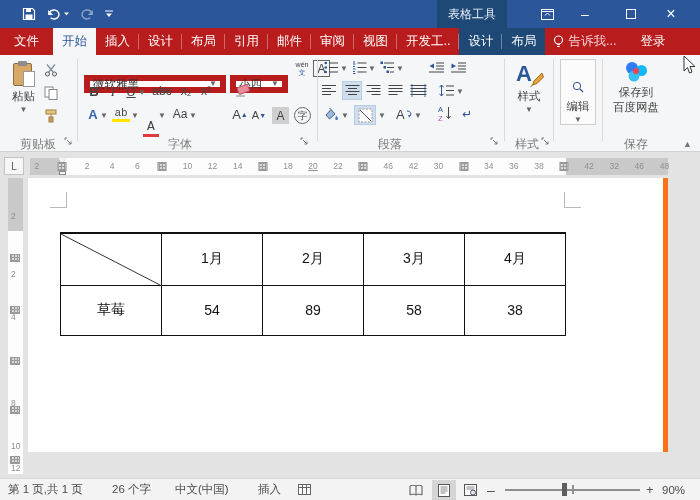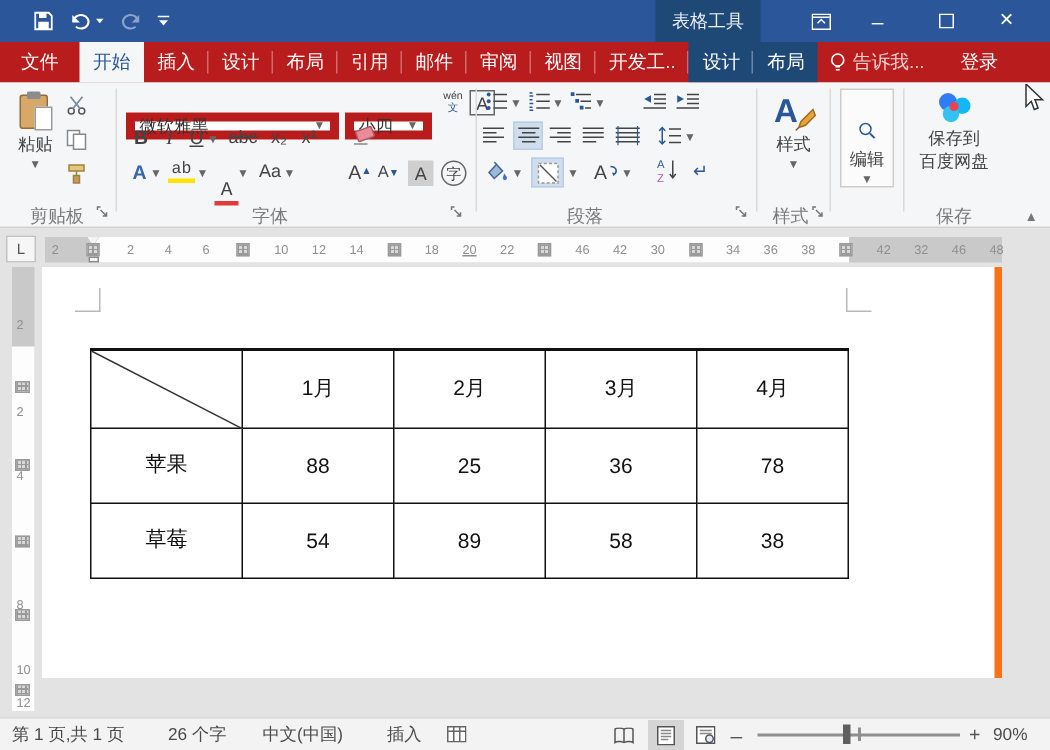--- a/index.html
+++ b/index.html
@@ -469,27 +469,20 @@
             <svg width="101" height="52">
                   <line x1="0" y1="0" x2="101" y2="52" stroke="#333" stroke-width="1"></line>
                 </svg>
           </th>
           <th>1月</th>
           <th>2月</th>
           <th>3月</th>
           <th>4月</th>
         </tr>
         <tr style="height:50px;">
-          <th>苹果</th>
-          <td>88</td>
-          <td>25</td>
-          <td>36</td>
-          <td>78</td>
-        </tr>
-        <tr style="height:50px;">
           <th>草莓</th>
           <td>54</td>
           <td>89</td>
           <td>58</td>
           <td>38</td>
         </tr>
       </tbody>
         </table>
     </div>
   </div>

